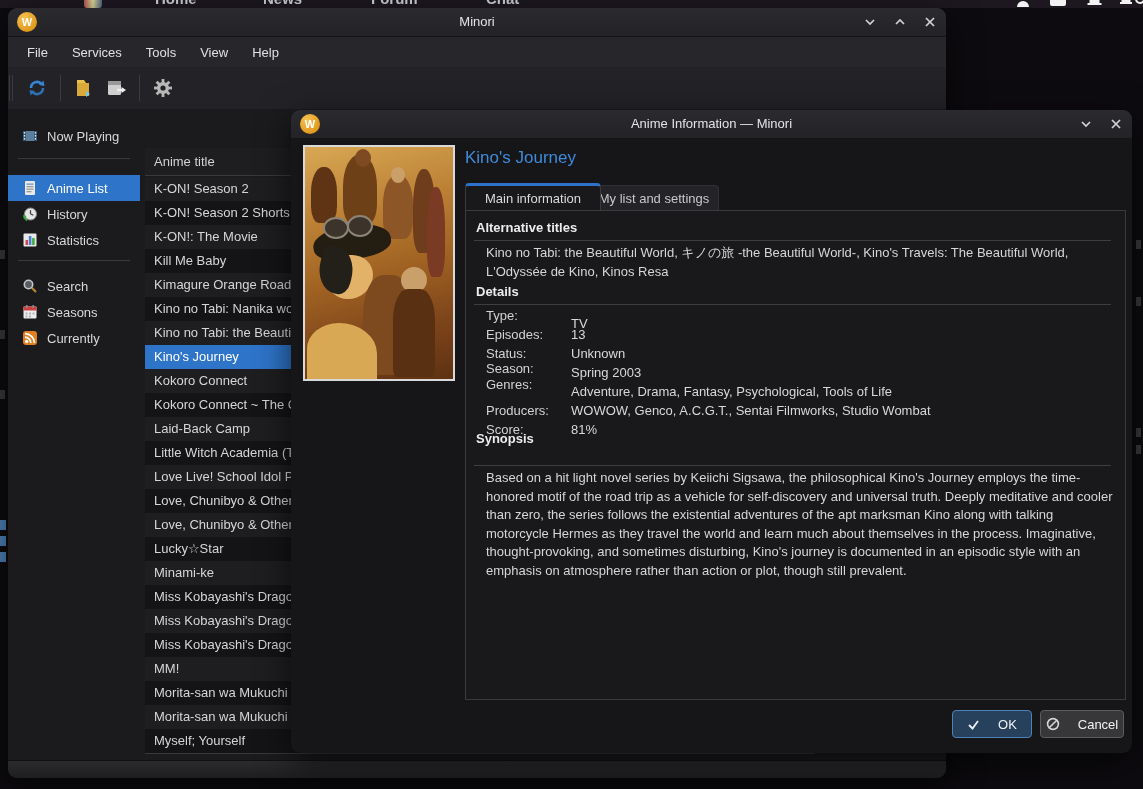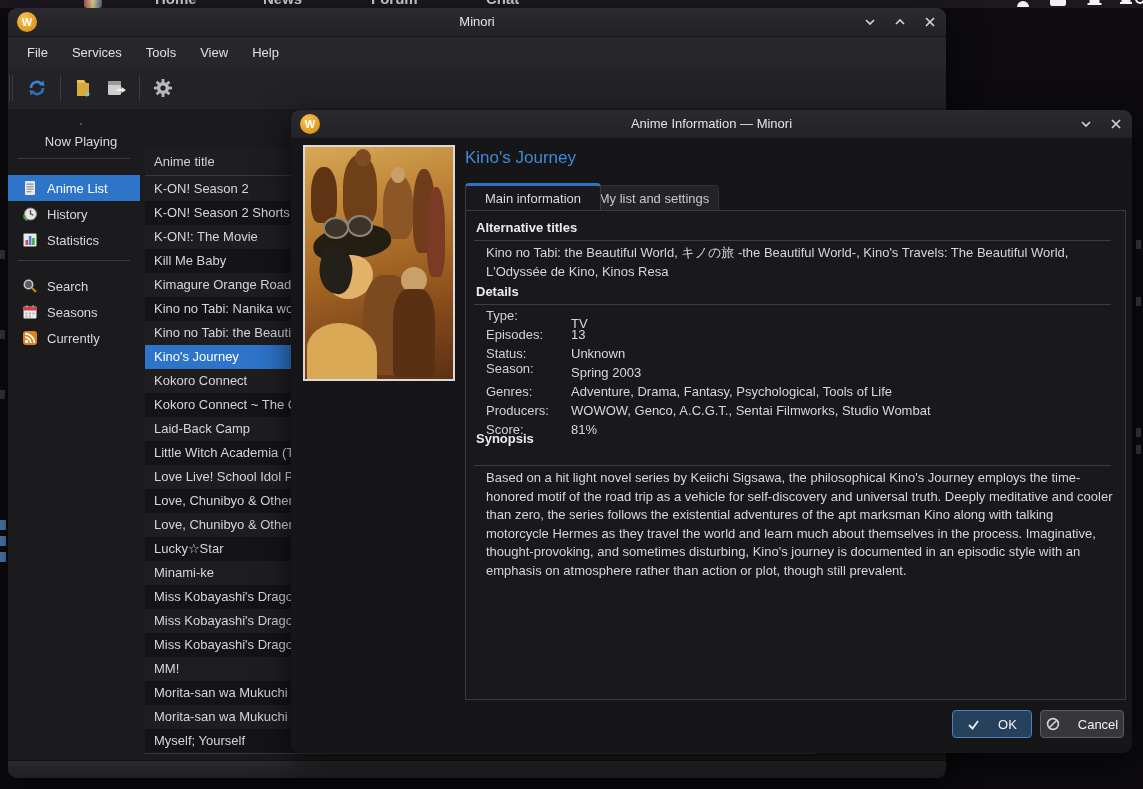--- a/index.html
+++ b/index.html
@@ -186,21 +186,21 @@
           <rect x="9.6" y="2" width="2.8" height="18" transform="rotate(135 11 11)"></rect>
           <circle cx="11" cy="11" r="6"></circle>
         </g>
         <circle cx="11" cy="11" r="2.6" fill="#232327"></circle>
       </svg>
     </div>
   </div>
 
   <div class="mwcontent">
 
-    <div class="side-item" style="top:14px;flex-direction:column;">
+    <div class="side-item" style="top:14px;">
       <svg width="16" height="16" viewBox="0 0 16 16">
           <rect x="1" y="3" width="14" height="10" rx="1" fill="#5b7f9e"></rect>
           <rect x="1" y="3" width="3" height="10" fill="#33536e"></rect>
           <rect x="12" y="3" width="3" height="10" fill="#33536e"></rect>
           <rect x="1.8" y="4" width="1.4" height="1.6" fill="#dfe7ee"></rect>
           <rect x="1.8" y="7" width="1.4" height="1.6" fill="#dfe7ee"></rect>
           <rect x="1.8" y="10" width="1.4" height="1.6" fill="#dfe7ee"></rect>
           <rect x="12.8" y="4" width="1.4" height="1.6" fill="#dfe7ee"></rect>
           <rect x="12.8" y="7" width="1.4" height="1.6" fill="#dfe7ee"></rect>
           <rect x="12.8" y="10" width="1.4" height="1.6" fill="#dfe7ee"></rect>
@@ -360,21 +360,21 @@
     <div class="sechead" style="top:73px;">Details</div>
     <div class="sechr" style="top:93px;"></div>
     <div class="dlabel" style="top:97px;">Type:</div>
     <div class="dvalue" style="top:105px;">TV</div>
     <div class="dlabel" style="top:116px;">Episodes:</div>
     <div class="dvalue" style="top:116px;">13</div>
     <div class="dlabel" style="top:135px;">Status:</div>
     <div class="dvalue" style="top:135px;">Unknown</div>
     <div class="dlabel" style="top:150px;">Season:</div>
     <div class="dvalue" style="top:154px;">Spring 2003</div>
-    <div class="dlabel" style="top:173px;text-align:center;">Genres:</div>
+    <div class="dlabel" style="top:166px;text-align:center;">Genres:</div>
     <div class="dvalue" style="top:173px;">Adventure, Drama, Fantasy, Psychological, Tools of Life</div>
     <div class="dlabel" style="top:192px;">Producers:</div>
     <div class="dvalue" style="top:192px;">WOWOW, Genco, A.C.G.T., Sentai Filmworks, Studio Wombat</div>
     <div class="dlabel" style="top:211px;">Score:</div>
     <div class="dvalue" style="top:211px;">81%</div>
 
     <div class="sechead" style="top:220px;">Synopsis</div>
     <div class="sechr" style="top:254px;"></div>
     <div class="sectext" style="top:258px;">Based on a hit light novel series by Keiichi Sigsawa, the philosophical Kino's Journey employs the time-honored motif of the road trip as a vehicle for self-discovery and universal truth. Deeply meditative and cooler than zero, the series follows the existential adventures of the apt marksman Kino along with talking motorcycle Hermes as they travel the world and learn much about themselves in the process. Imaginative, thought-provoking, and sometimes disturbing, Kino's journey is documented in an episodic style with an emphasis on atmosphere rather than action or plot, though still prevalent.</div>
   </div>

